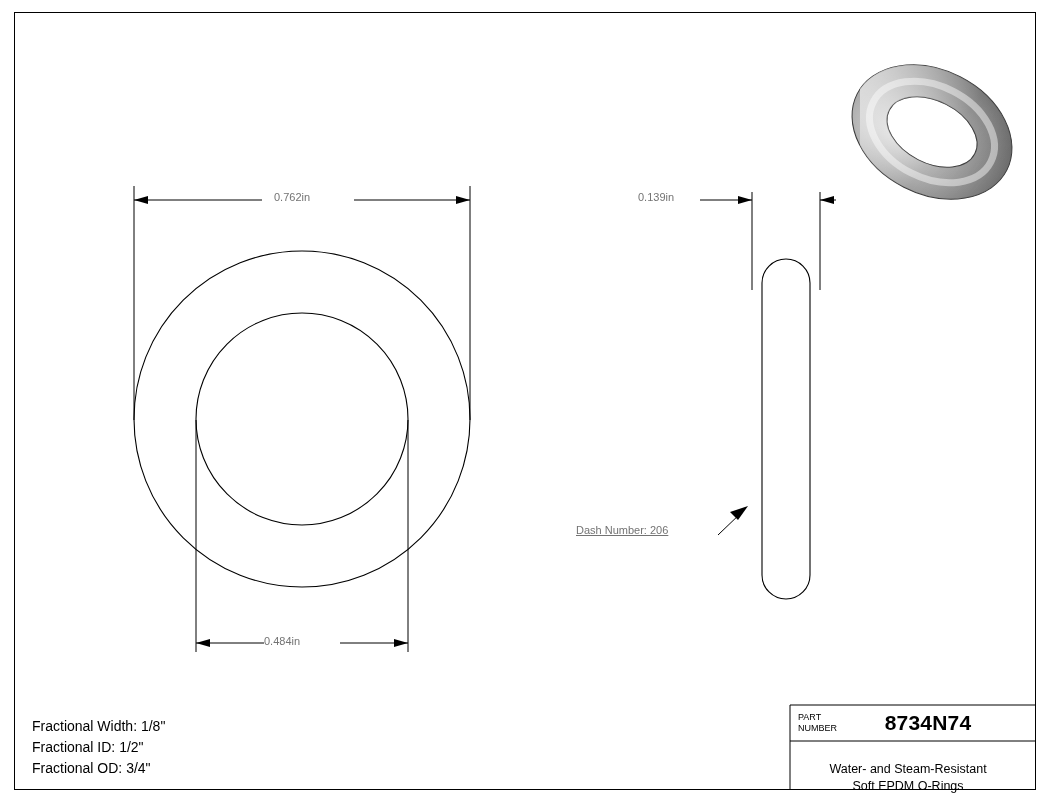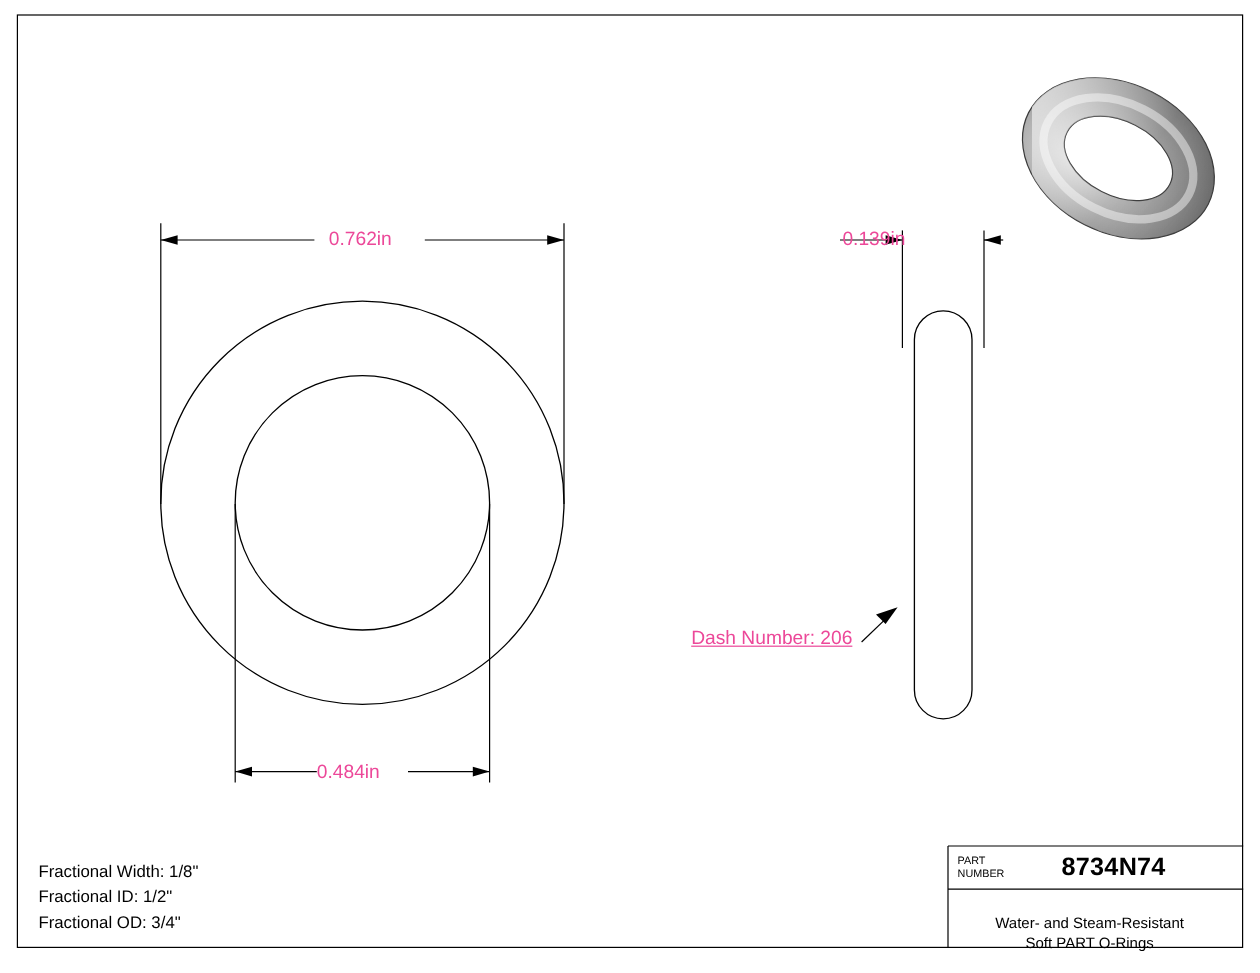--- a/index.html
+++ b/index.html
@@ -31,28 +31,28 @@
     box-sizing: border-box;
   }
   svg.overlay {
     position: absolute;
     left: 0; top: 0;
     width: 1050px;
     height: 811px;
   }
   .dim-text {
     position: absolute;
-    font-size: 16px;
+    font-size: 11px;
     font-family: "Liberation Sans", sans-serif;
-    color: #ec4899;
+    color: #737373;
     white-space: nowrap;
   }
   #dim-od-text { left: 274px; top: 191px; }
   #dim-id-text { left: 264px; top: 635px; }
-  #dim-cs-text { left: 702px; top: 191px; }
+  #dim-cs-text { left: 638px; top: 191px; }
   #dash-text   { left: 576px; top: 524px; text-decoration: underline; }
 
   .spec-list {
     position: absolute;
     left: 32px;
     top: 716px;
     font-size: 14px;
     line-height: 21px;
   }
   .spec-list div { white-space: nowrap; }
@@ -203,17 +203,17 @@
   <div class="title-block">
     <div class="tb-row1">
       <div class="tb-label">
         <div>PART</div>
         <div>NUMBER</div>
       </div>
       <div class="tb-partnum">8734N74</div>
     </div>
     <div class="tb-desc">
       <div>Water- and Steam-Resistant</div>
-      <div>Soft PART O-Rings</div>
+      <div>Soft EPDM O-Rings</div>
     </div>
   </div>
 
 </div>
 
 </body></html>

